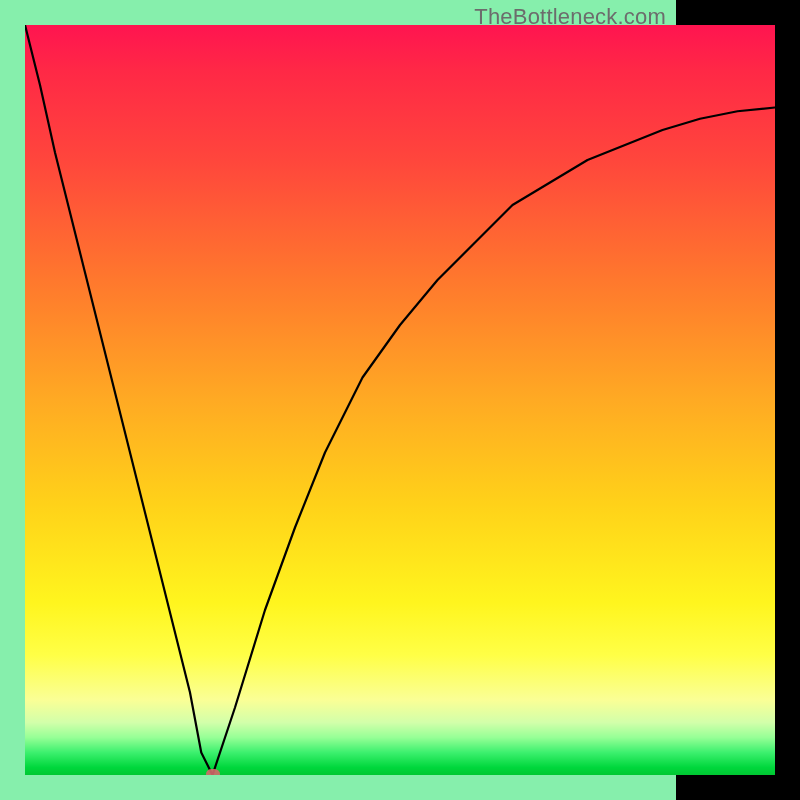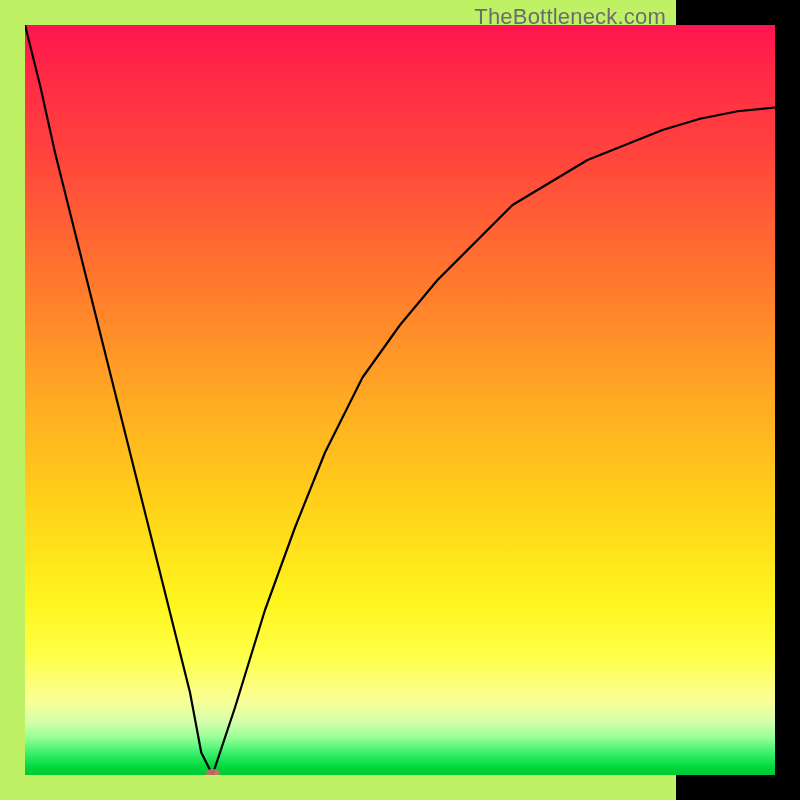--- a/index.html
+++ b/index.html
@@ -7,21 +7,21 @@
     padding: 0;
     width: 800px;
     height: 800px;
     background: #000;
     font-family: Arial, Helvetica, sans-serif;
   }
   .stage {
     position: relative;
     width: 676px;
     height: 800px;
-    background: #bef264;
+    background: #86efac;
   }
   .plot {
     position: absolute;
     left: 25px;
     top: 25px;
     width: 750px;
     height: 750px;
     overflow: hidden;
   }
   .gradient {

